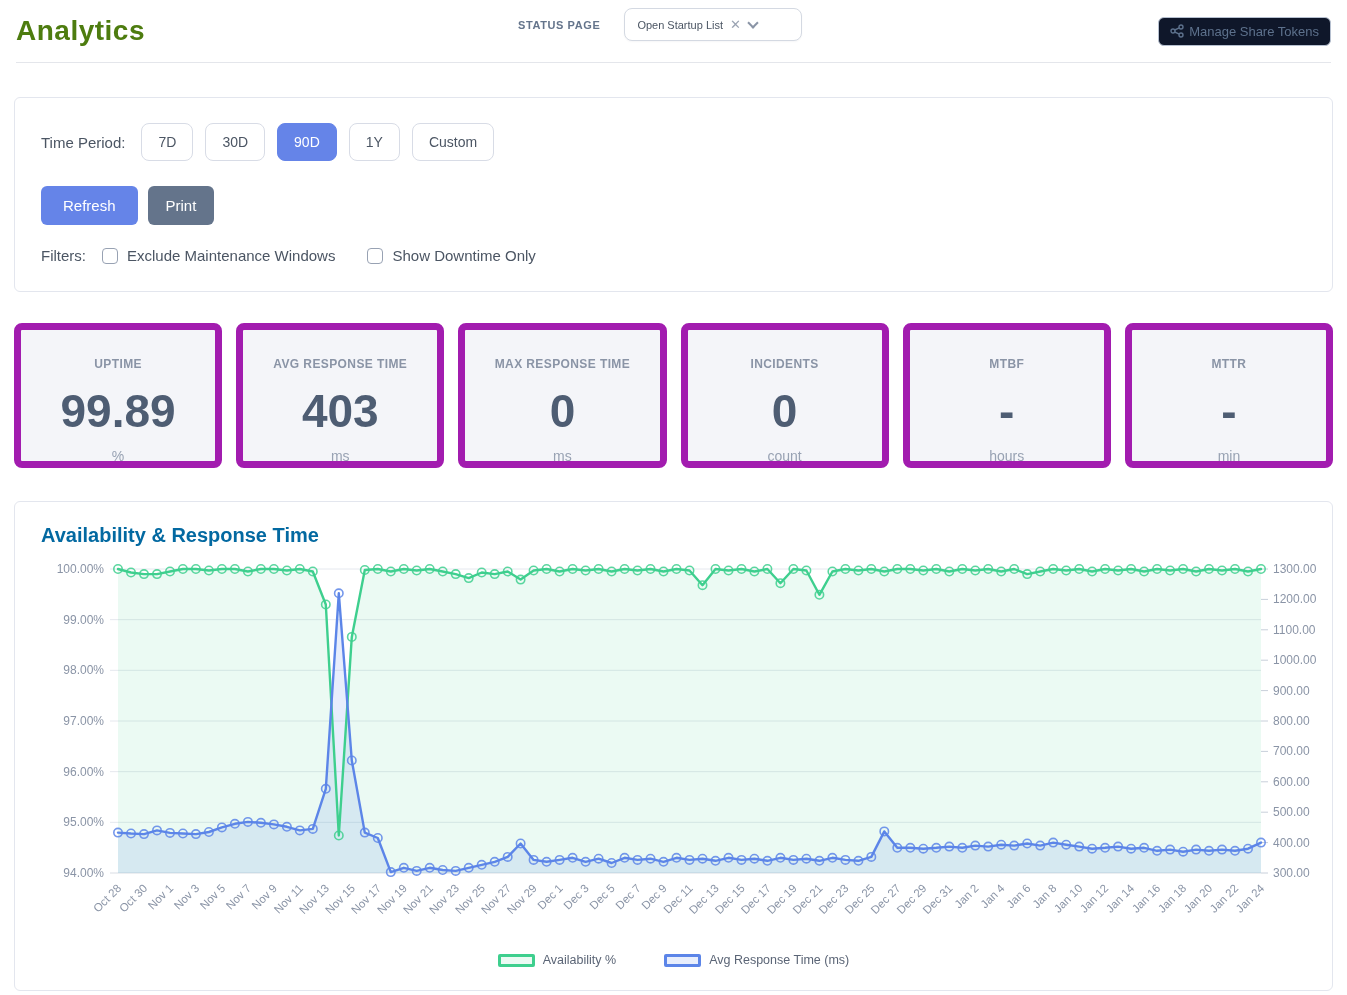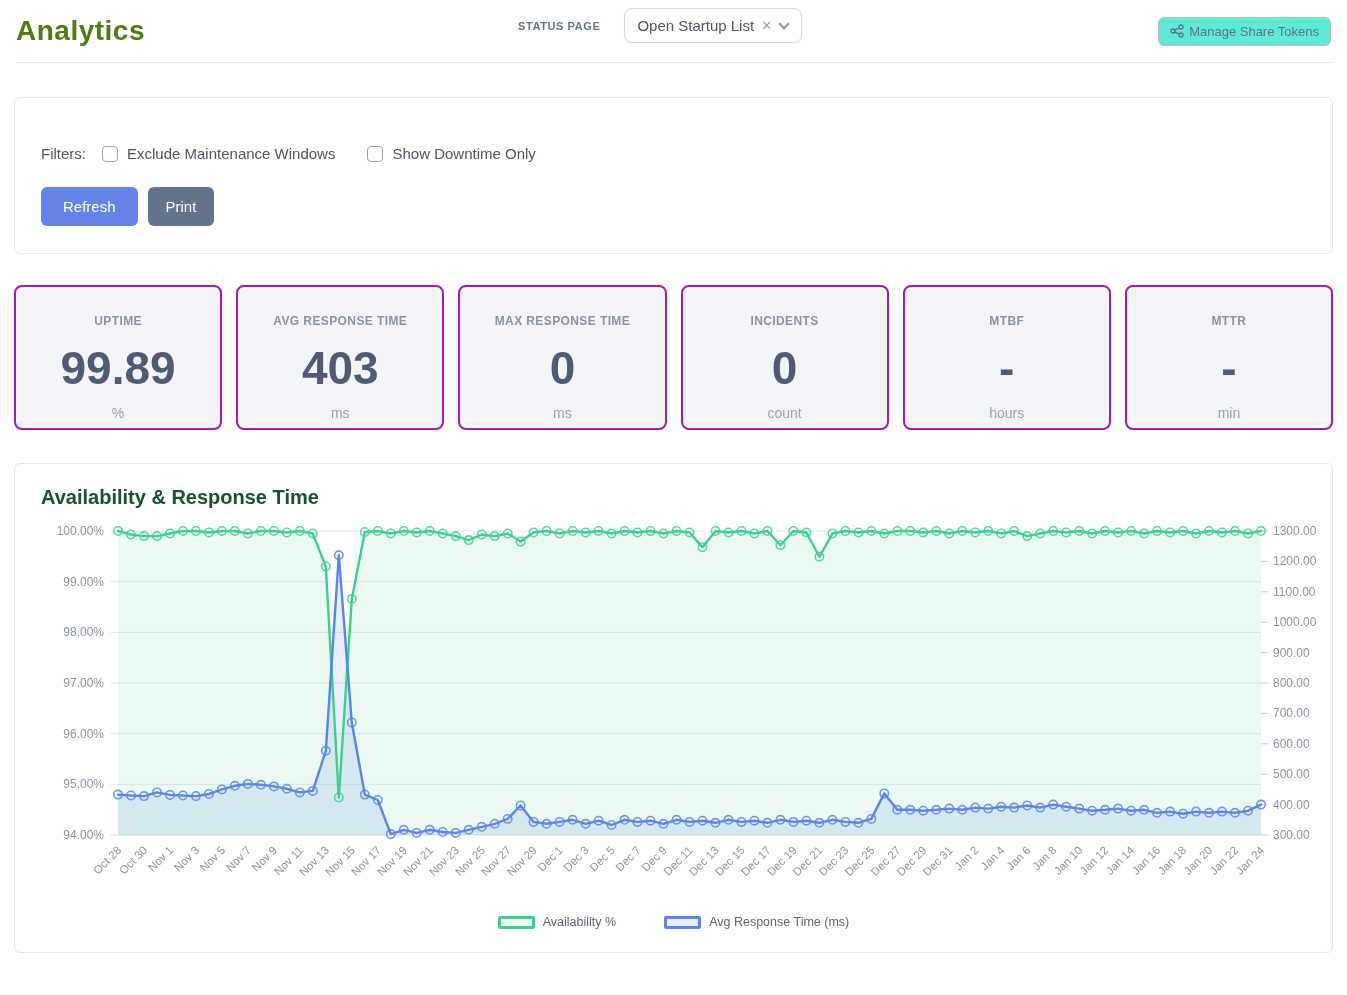--- a/index.html
+++ b/index.html
@@ -15,26 +15,26 @@
   .header { position:relative; height:62px; padding:0 16px; display:flex; align-items:center; }
   .app-title { font-size:28px; font-weight:bold; color:#4d7c0f; letter-spacing:.5px; }
   .status-group { position:absolute; left:518px; top:8px; display:flex; align-items:center; gap:24px; }
   .status-label { font-size:11px; font-weight:bold; color:#64748b; letter-spacing:.6px; }
   .status-select {
     display:flex; align-items:center; gap:6px;
     border:1px solid #d4d9e2; border-radius:8px; background:#fff;
     padding:8px 12px; min-width:178px; cursor:pointer;
     box-shadow:0 1px 2px rgba(16,24,40,.04);
   }
-  .status-select-value { font-size:15px; color:#4b5563; }
+  .status-select-value { font-size:11px; color:#4b5563; }
   .clear-x { font-size:13px; color:#9aa3b2; margin-left:1px; }
   .chev { width:8px; height:8px; border-left:2px solid #8a94a6; border-bottom:2px solid #8a94a6; transform:rotate(-45deg); margin:-3px 1px 0 2px; }
   .manage-btn {
     margin-left:auto; display:flex; align-items:center; gap:5px;
-    border:1px solid #b6c0d0; border-radius:6px; background:#5eead4;
+    border:1px solid #b6c0d0; border-radius:6px; background:#0f172a;
     padding:6px 11px; font-size:13px; color:#5d718c; cursor:pointer;
   }
   .divider { height:1px; background:#e4e6eb; margin:0 16px; }
 
   
   .panel { margin:0 14px; border:1px solid #e3e6ee; border-radius:6px; background:#fff; }
   .filter-panel { margin-top:34px; padding:25px 26px 27px; }
   .row { display:flex; align-items:center; }
   .tp-label { font-size:15px; color:#4b5563; margin-right:16px; }
   .pill {
@@ -48,30 +48,30 @@
   .cb-label { font-size:15px; color:#4b5563; }
   .cb-group { display:flex; align-items:center; margin-right:32px; }
   .btn-row { margin-top:25px; }
   .btn { border:none; border-radius:6px; font-size:15px; color:#fff; padding:11px 22px; margin-right:10px; cursor:pointer; }
   .btn-primary { background:#6584e8; }
   .btn-secondary { background:#64748b; padding:11px 18px; }
 
   
   .stats-row { display:flex; gap:14px; margin:31px 14px 0; }
   .stat-card {
-    flex:1; background:#f4f5f9; border:2px solid #a21caf; border-radius:8px;
+    flex:1; background:#f4f5f9; border:7px solid #a21caf; border-radius:8px;
     text-align:center; padding:27px 4px 24px; height:145px;
   }
   .stat-label { font-size:12px; font-weight:bold; color:#8a94a6; letter-spacing:.4px; }
   .stat-value { font-size:46px; font-weight:bold; color:#4e5d73; margin:13px 0 10px; }
   .stat-unit { font-size:14px; color:#98a2b3; }
 
   
   .chart-panel { margin-top:33px; padding:22px 0 12px; height:490px; }
-  .chart-title { font-size:20px; font-weight:bold; color:#14532d; padding:0 26px; margin-bottom:2px; }
+  .chart-title { font-size:20px; font-weight:bold; color:#0369a1; padding:0 26px; margin-bottom:2px; }
   #chart-svg { display:block; margin-left:4px; }
   .legend { display:flex; justify-content:center; align-items:center; gap:48px; margin-top:0; }
   .legend-item { display:flex; align-items:center; }
   .legend-swatch { width:37px; height:13px; border:3px solid #000; border-radius:2px; margin-right:8px; }
   .legend-label { font-size:12.5px; color:#5b6576; }
   text { font-family:"Liberation Sans", sans-serif; }
 </style>
 </head>
 <body>
 
@@ -92,34 +92,42 @@
       <circle cx="11" cy="11" r="2" fill="none" stroke="#5d718c" stroke-width="1.4"></circle>
       <line x1="4.7" y1="6" x2="9.3" y2="3.8" stroke="#5d718c" stroke-width="1.4"></line>
       <line x1="4.7" y1="8" x2="9.3" y2="10.2" stroke="#5d718c" stroke-width="1.4"></line>
     </svg>
     <span>Manage Share Tokens</span>
   </button>
 </div>
 <div class="divider"></div>
 
 <div class="panel filter-panel">
+  <div class="row">
+    <span class="tp-label">Time Period:</span>
+    <button class="pill">7D</button>
+    <button class="pill">30D</button>
+    <button class="pill active">90D</button>
+    <button class="pill">1Y</button>
+    <button class="pill">Custom</button>
+  </div>
+  <div class="row btn-row">
+    <button class="btn btn-primary">Refresh</button>
+    <button class="btn btn-secondary">Print</button>
+  </div>
   <div class="row filters-row">
     <span class="filters-label">Filters:</span>
     <div class="cb-group">
       <div class="checkbox"></div>
       <span class="cb-label">Exclude Maintenance Windows</span>
     </div>
     <div class="cb-group">
       <div class="checkbox"></div>
       <span class="cb-label">Show Downtime Only</span>
     </div>
-  </div>
-  <div class="row btn-row">
-    <button class="btn btn-primary">Refresh</button>
-    <button class="btn btn-secondary">Print</button>
   </div>
 </div>
 
 <div class="stats-row">
   <div class="stat-card">
     <div class="stat-label">UPTIME</div>
     <div class="stat-value">99.89</div>
     <div class="stat-unit">%</div>
   </div>
   <div class="stat-card">

